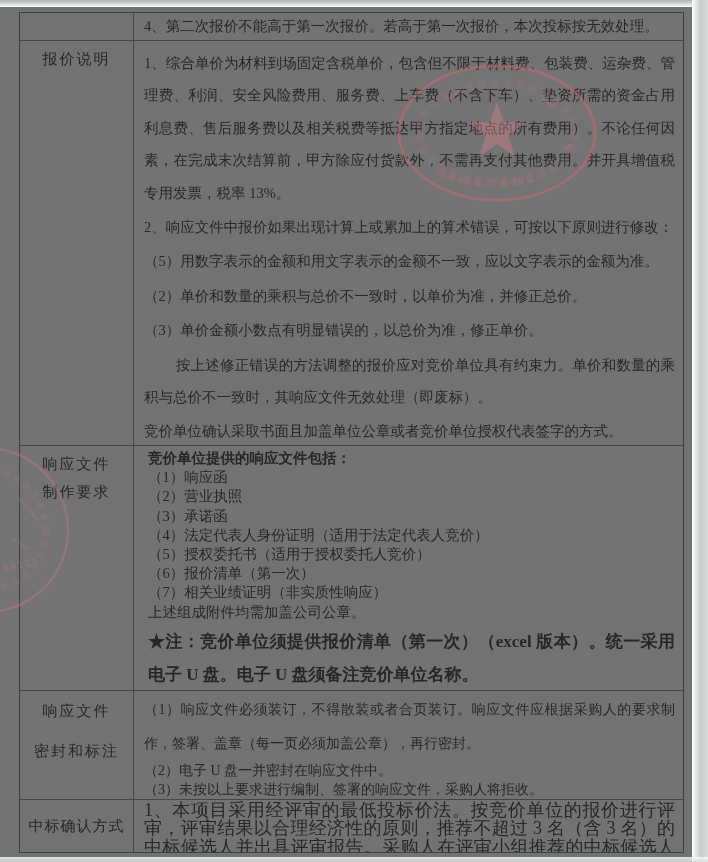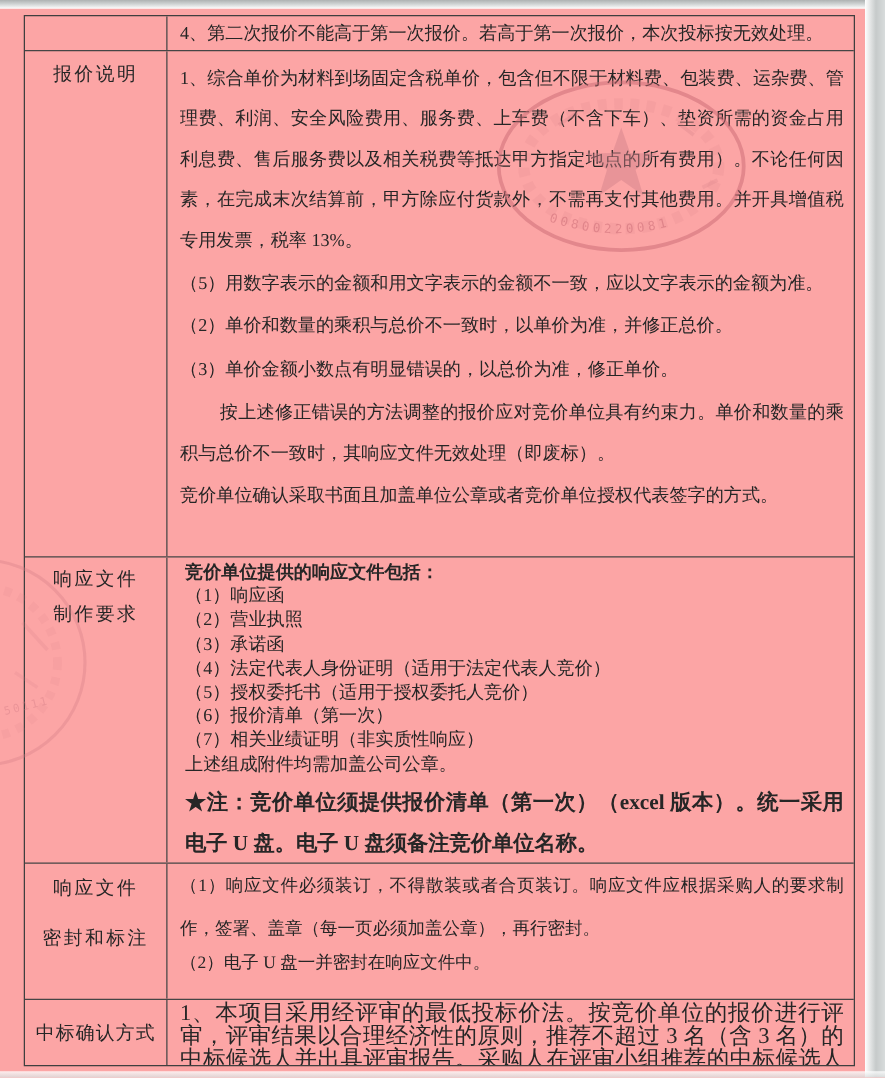--- a/index.html
+++ b/index.html
@@ -1,17 +1,17 @@
 <!DOCTYPE html>
 <html><head>
 <meta charset="utf-8">
 <style>
   html,body { margin:0; padding:0; background:#e8e8e8; }
   .page {
-    position:relative; width:708px; height:862px; background:#fca5a5;
+    position:relative; width:708px; height:862px; background:#737373;
     font-family:"Liberation Serif","DejaVu Serif",serif;
     color:#262626; overflow:hidden; margin:0 auto;
   }
   .edge-top { position:absolute; left:0; top:0; width:100%; height:7px;
     background:linear-gradient(#aeb2b2 0%, #cfd3d3 45%, #ffffff 100%); }
   .edge-right { position:absolute; top:0; right:0; width:16px; height:100%;
     background:linear-gradient(90deg, #ffffff 0%, #c6caca 55%, #d8dcdc 100%); }
   .edge-bottom { position:absolute; left:0; bottom:0; width:100%; height:5px;
     background:linear-gradient(#ffffff 0%, #d9dddd 100%); opacity:.8; }
 
@@ -65,20 +65,21 @@
       <div class="lbl"></div>
       <div class="cnt">
         <p>4、第二次报价不能高于第一次报价。若高于第一次报价，本次投标按无效处理。</p>
       </div>
     </div>
 
     <div class="row r1 bt" style="top:27px; height:405px;">
       <div class="lbl">报价说明</div>
       <div class="cnt">
         <p>1、综合单价为材料到场固定含税单价，包含但不限于材料费、包装费、运杂费、管理费、利润、安全风险费用、服务费、上车费（不含下车）、垫资所需的资金占用利息费、售后服务费以及相关税费等抵达甲方指定地点的所有费用）。不论任何因素，在完成末次结算前，甲方除应付货款外，不需再支付其他费用。并开具增值税专用发票，税率 13%。</p>
+        <p>2、响应文件中报价如果出现计算上或累加上的算术错误，可按以下原则进行修改：</p>
         <p>（5）用数字表示的金额和用文字表示的金额不一致，应以文字表示的金额为准。</p>
         <p>（2）单价和数量的乘积与总价不一致时，以单价为准，并修正总价。</p>
         <p>（3）单价金额小数点有明显错误的，以总价为准，修正单价。</p>
         <p class="indent">按上述修正错误的方法调整的报价应对竞价单位具有约束力。单价和数量的乘积与总价不一致时，其响应文件无效处理（即废标）。</p>
         <p>竞价单位确认采取书面且加盖单位公章或者竞价单位授权代表签字的方式。</p>
       </div>
     </div>
 
     <div class="row r2 bt" style="top:432px; height:245px;">
       <div class="lbl">
@@ -100,20 +101,21 @@
     </div>
 
     <div class="row r3 bt" style="top:677px; height:109px;">
       <div class="lbl">
         <div>响应文件</div>
         <div>密封和标注</div>
       </div>
       <div class="cnt">
         <p class="p0">（1）响应文件必须装订，不得散装或者合页装订。响应文件应根据采购人的要求制作，签署、盖章（每一页必须加盖公章），再行密封。</p>
         <p class="pn">（2）电子 U 盘一并密封在响应文件中。</p>
+        <p class="pn">（3）未按以上要求进行编制、签署的响应文件，采购人将拒收。</p>
       </div>
     </div>
 
     <div class="row r4 bt" style="top:786px; height:53px;">
       <div class="lbl">中标确认方式</div>
       <div class="cnt">
         <p>1、本项目采用经评审的最低投标价法。按竞价单位的报价进行评审，评审结果以合理经济性的原则，推荐不超过 3 名（含 3 名）的中标候选人并出具评审报告。采购人在评审小组推荐的中标候选人名单中确定中标单位，达到优质采购的目的。</p>
       </div>
     </div>
 

